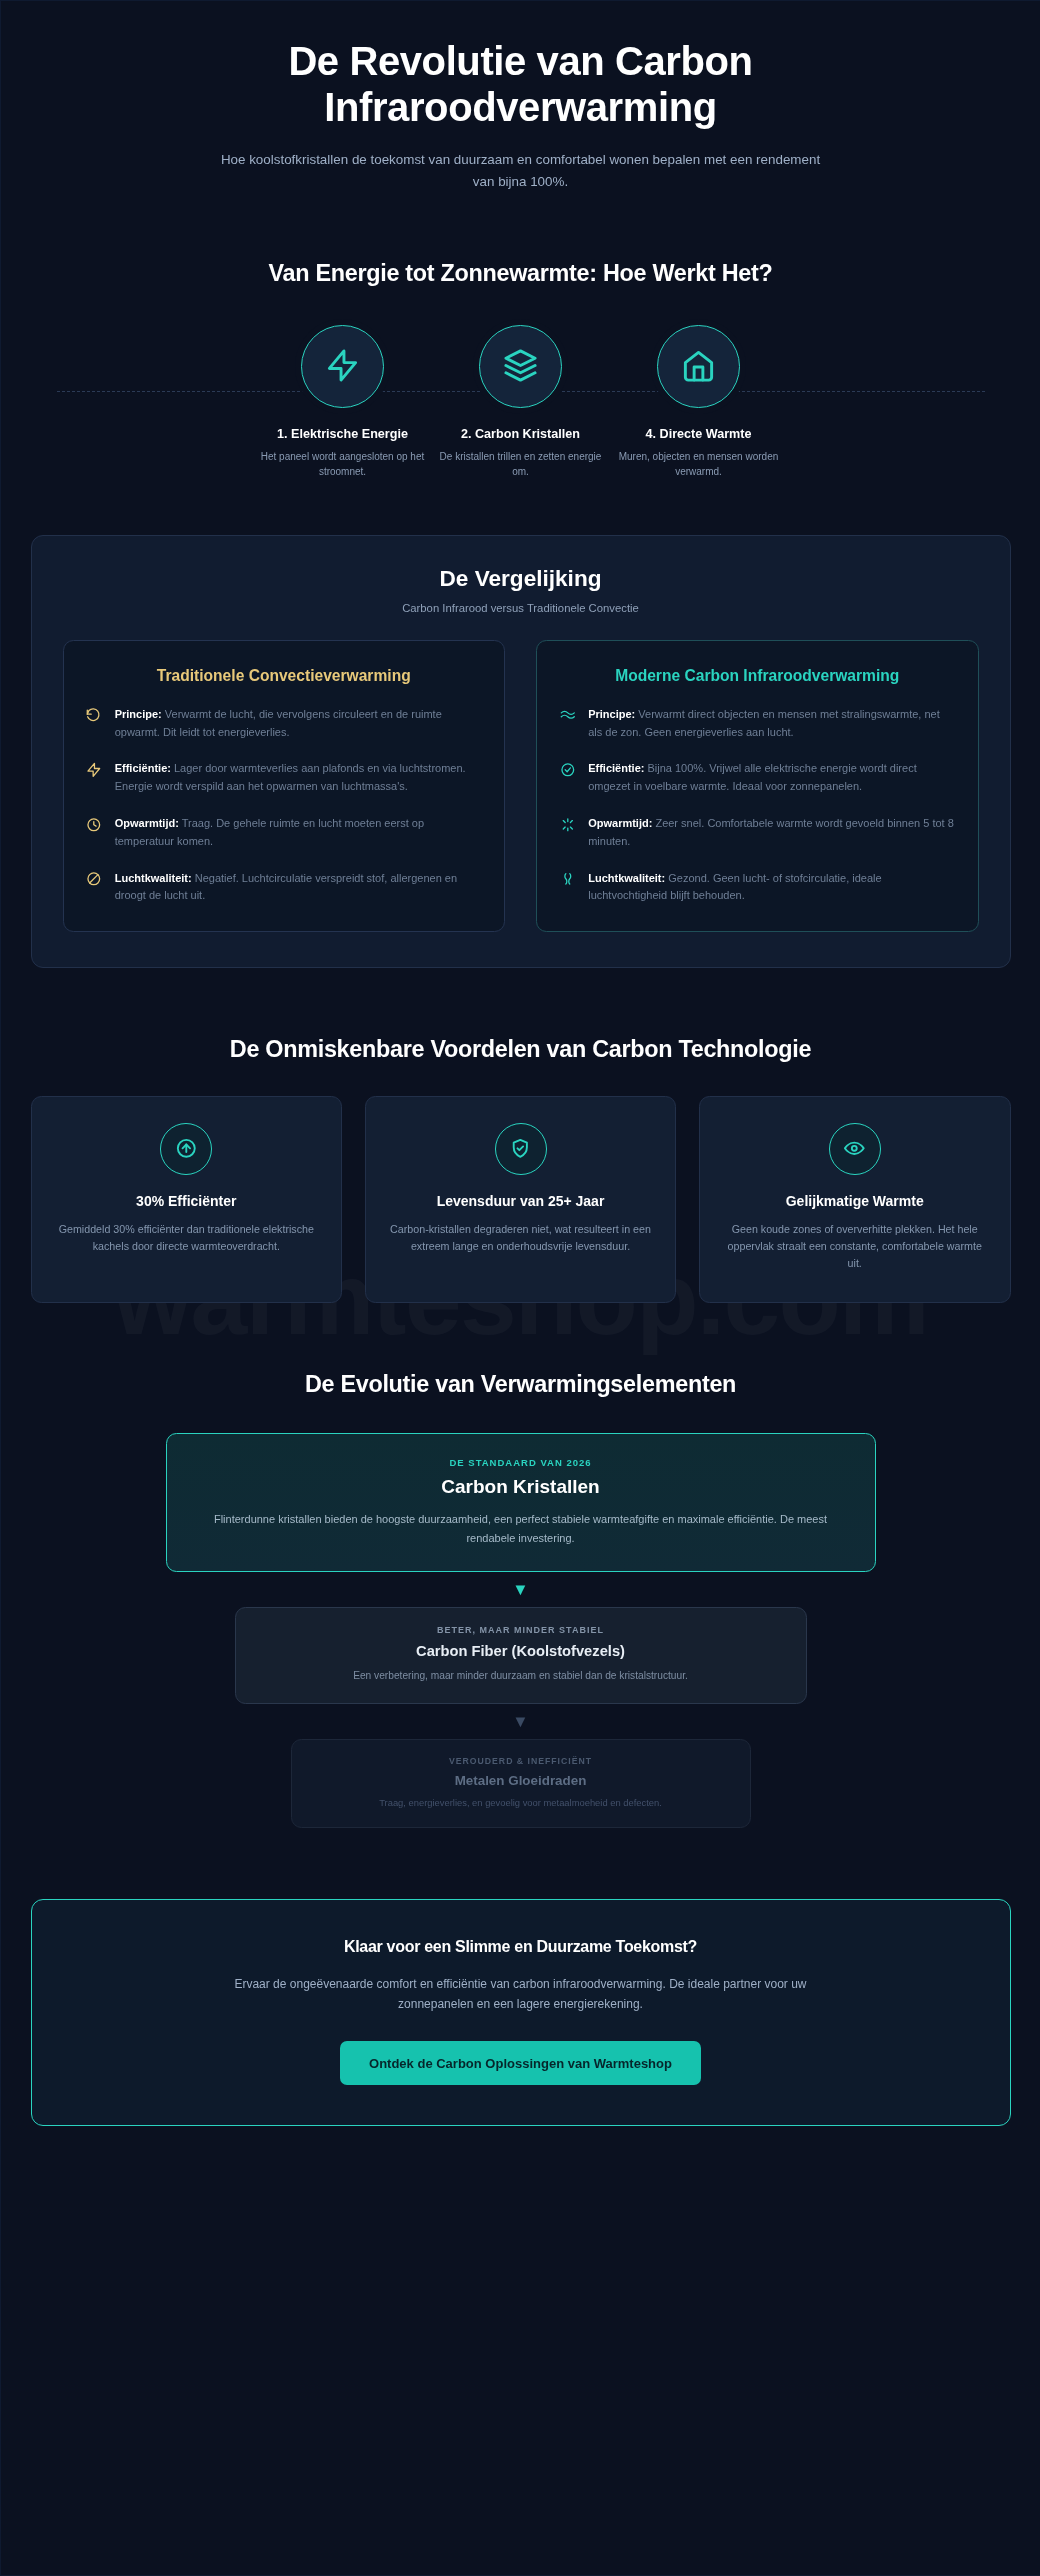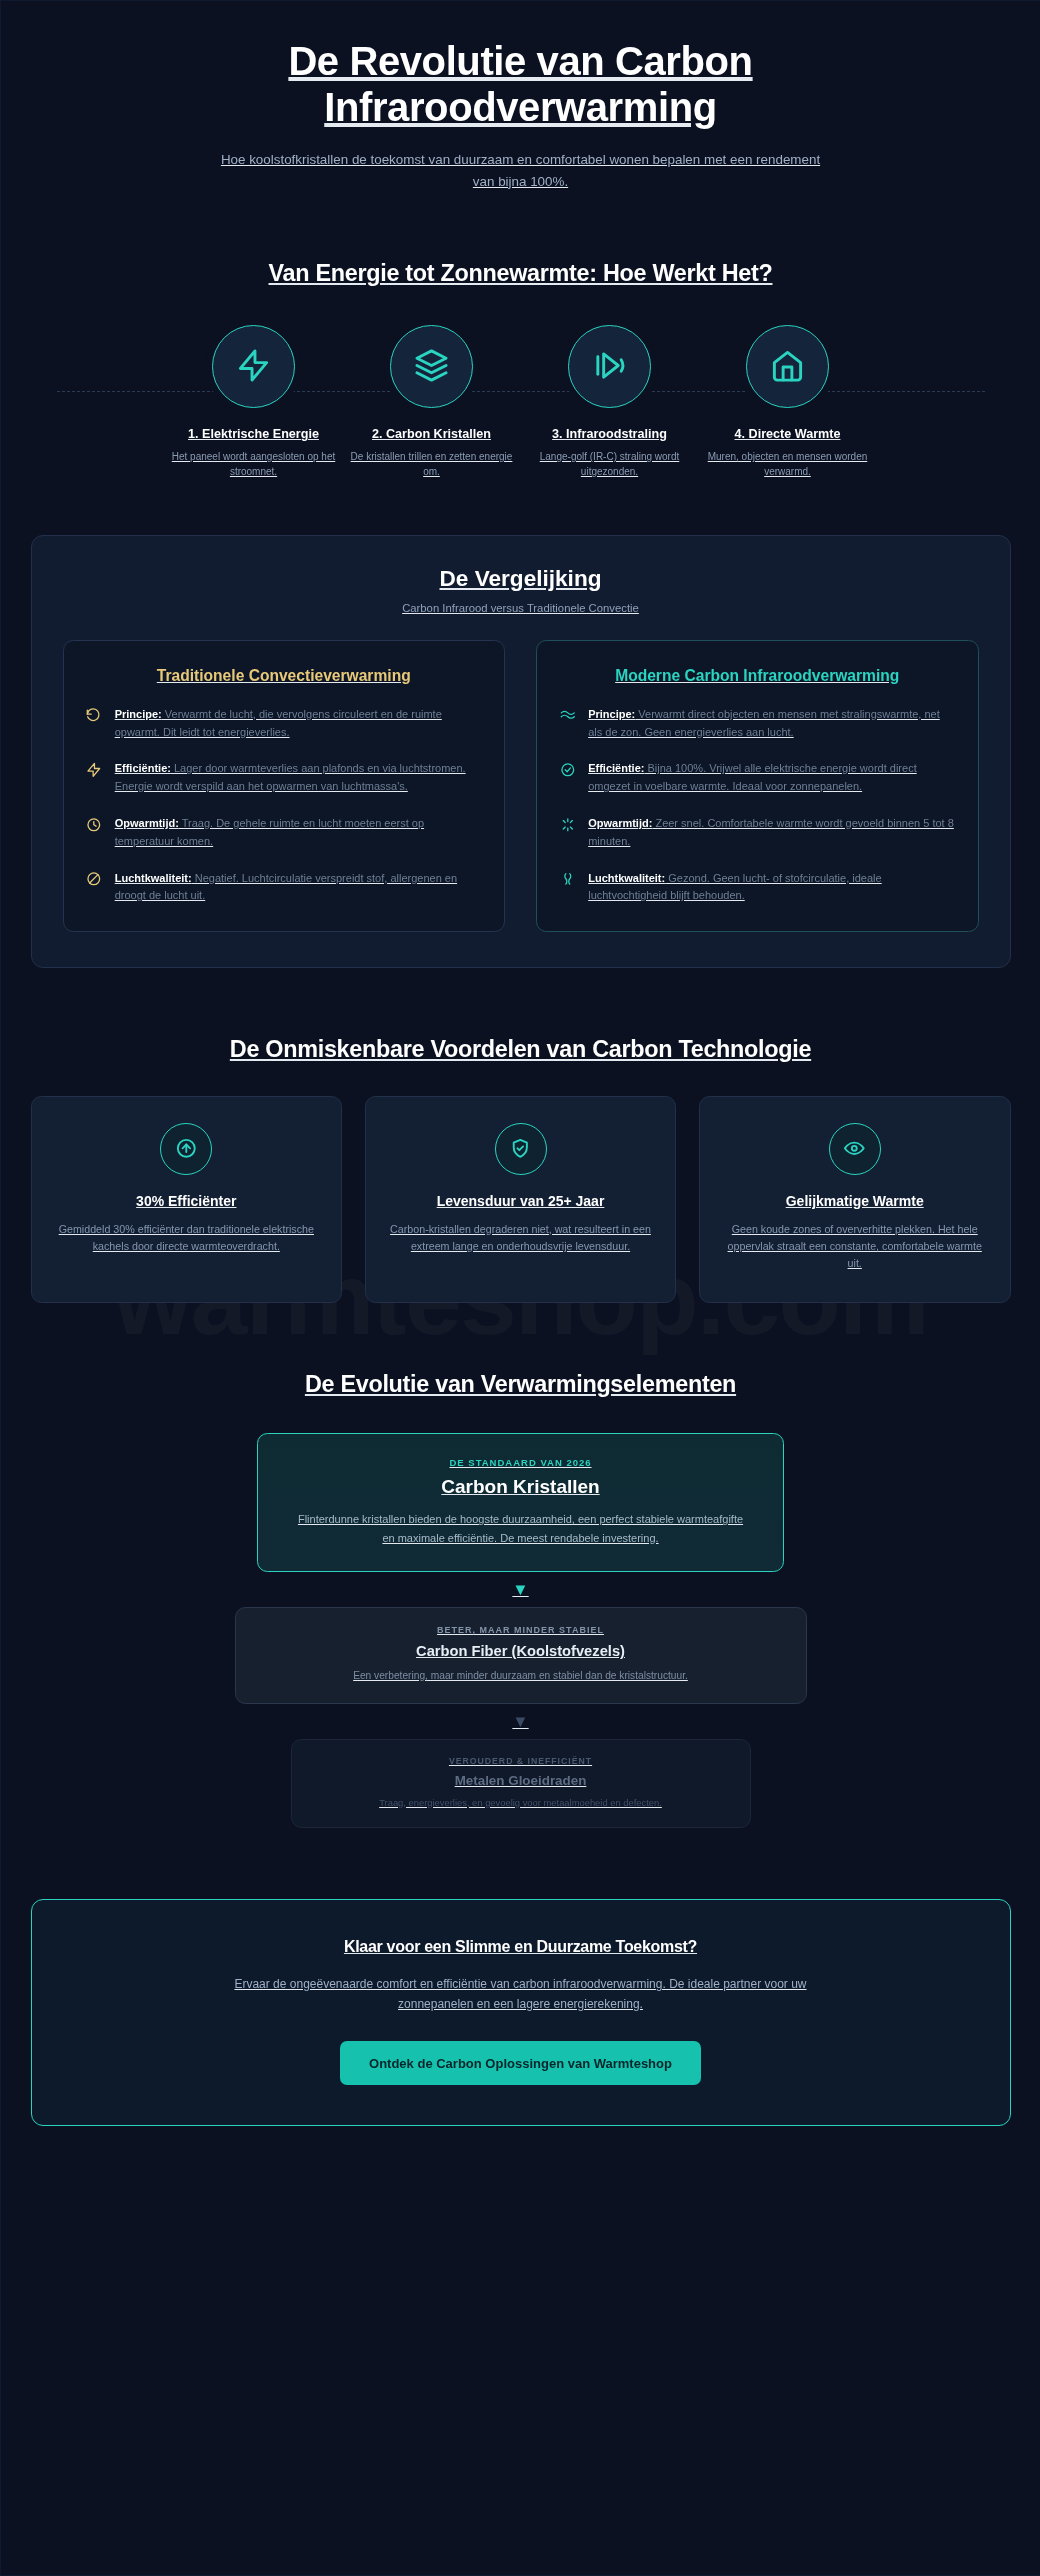--- a/index.html
+++ b/index.html
@@ -10,21 +10,20 @@
     color: #e5e9f0;
   }
   .page {
     width: 1041px;
     min-height: 2576px;
     background: #0b1120;
     border: 1.7px solid #0f1a30;
     position: relative;
     overflow: hidden;
     padding: 0 0 35px 0;
-    text-decoration: underline;
   }
   
   .watermark {
     position: absolute;
     left: 0; right: 0;
     top: 1240px;
     text-align: center;
     font-size: 102px;
     font-weight: 700;
     color: rgba(255,255,255,0.035);
@@ -166,21 +165,21 @@
   }
   .bcard .bcirc svg { width: 22.6px; height: 22.6px; }
   .bcard h4 { margin-top: 17.3px; font-size: 14px; font-weight: 700; color: #fff; }
   .bcard p { margin-top: 12px; font-size: 10.7px; line-height: 1.62; color: #8496ae; }
 
   
   .evolution { margin-top: 68px; }
   .evo-stack { margin-top: 35px; display: flex; flex-direction: column; align-items: center; }
   .evo-card { border-radius: 10.4px; text-align: center; }
   .evo-1 {
-    width: 527px;
+    width: 710px;
     background: linear-gradient(180deg,#0e2b33 0%,#102a36 100%);
     border: 1.7px solid #2ad4c0;
     padding: 22.6px 35px 24px;
   }
   .evo-1 .tag { font-size: 9.5px; font-weight: 700; letter-spacing: 1px; color: #2ad4c0; }
   .evo-1 .name { margin-top: 8.7px; font-size: 19px; font-weight: 700; color: #ffffff; }
   .evo-1 .desc { margin-top: 12px; font-size: 11px; line-height: 1.65; color: #a6bac9; }
   .arrow { color: #2ad4c0; font-size: 16.5px; line-height: 1; margin: 9.5px 0; }
   .arrow.dim { color: #3a4a63; }
   .evo-2 {
@@ -271,33 +270,20 @@
                   <polygon points="12 2 2 7 12 12 22 7 12 2"></polygon>
                   <polyline points="2 17 12 22 22 17"></polyline>
                   <polyline points="2 12 12 17 22 12"></polyline>
                 </svg>
             </span>
           </div>
           <div class="step-label">2. Carbon Kristallen</div>
           <div class="step-desc">De kristallen trillen en zetten energie om.</div>
         </div>
 
-        <div class="step">
-          <div class="circle">
-            <span>
-              <svg viewBox="0 0 24 24" fill="none" stroke="#2ad4c0" stroke-width="2" stroke-linecap="round" stroke-linejoin="round">
-                  <path d="M4 6v12"></path>
-                  <path d="M8 4l10 8-10 8z"></path>
-                  <path d="M20 8c1.5 2.5 1.5 5.5 0 8"></path>
-                </svg>
-            </span>
-          </div>
-          <div class="step-label">3. Infraroodstraling</div>
-          <div class="step-desc">Lange-golf (IR-C) straling wordt uitgezonden.</div>
-        </div>
 
         <div class="step">
           <div class="circle">
             <span>
               <svg viewBox="0 0 24 24" fill="none" stroke="#2ad4c0" stroke-width="2" stroke-linecap="round" stroke-linejoin="round">
                   <path d="M3 10l9-7 9 7v10a2 2 0 0 1-2 2H5a2 2 0 0 1-2-2z"></path>
                   <polyline points="9 22 9 13 15 13 15 22"></polyline>
                 </svg>
             </span>
           </div>

